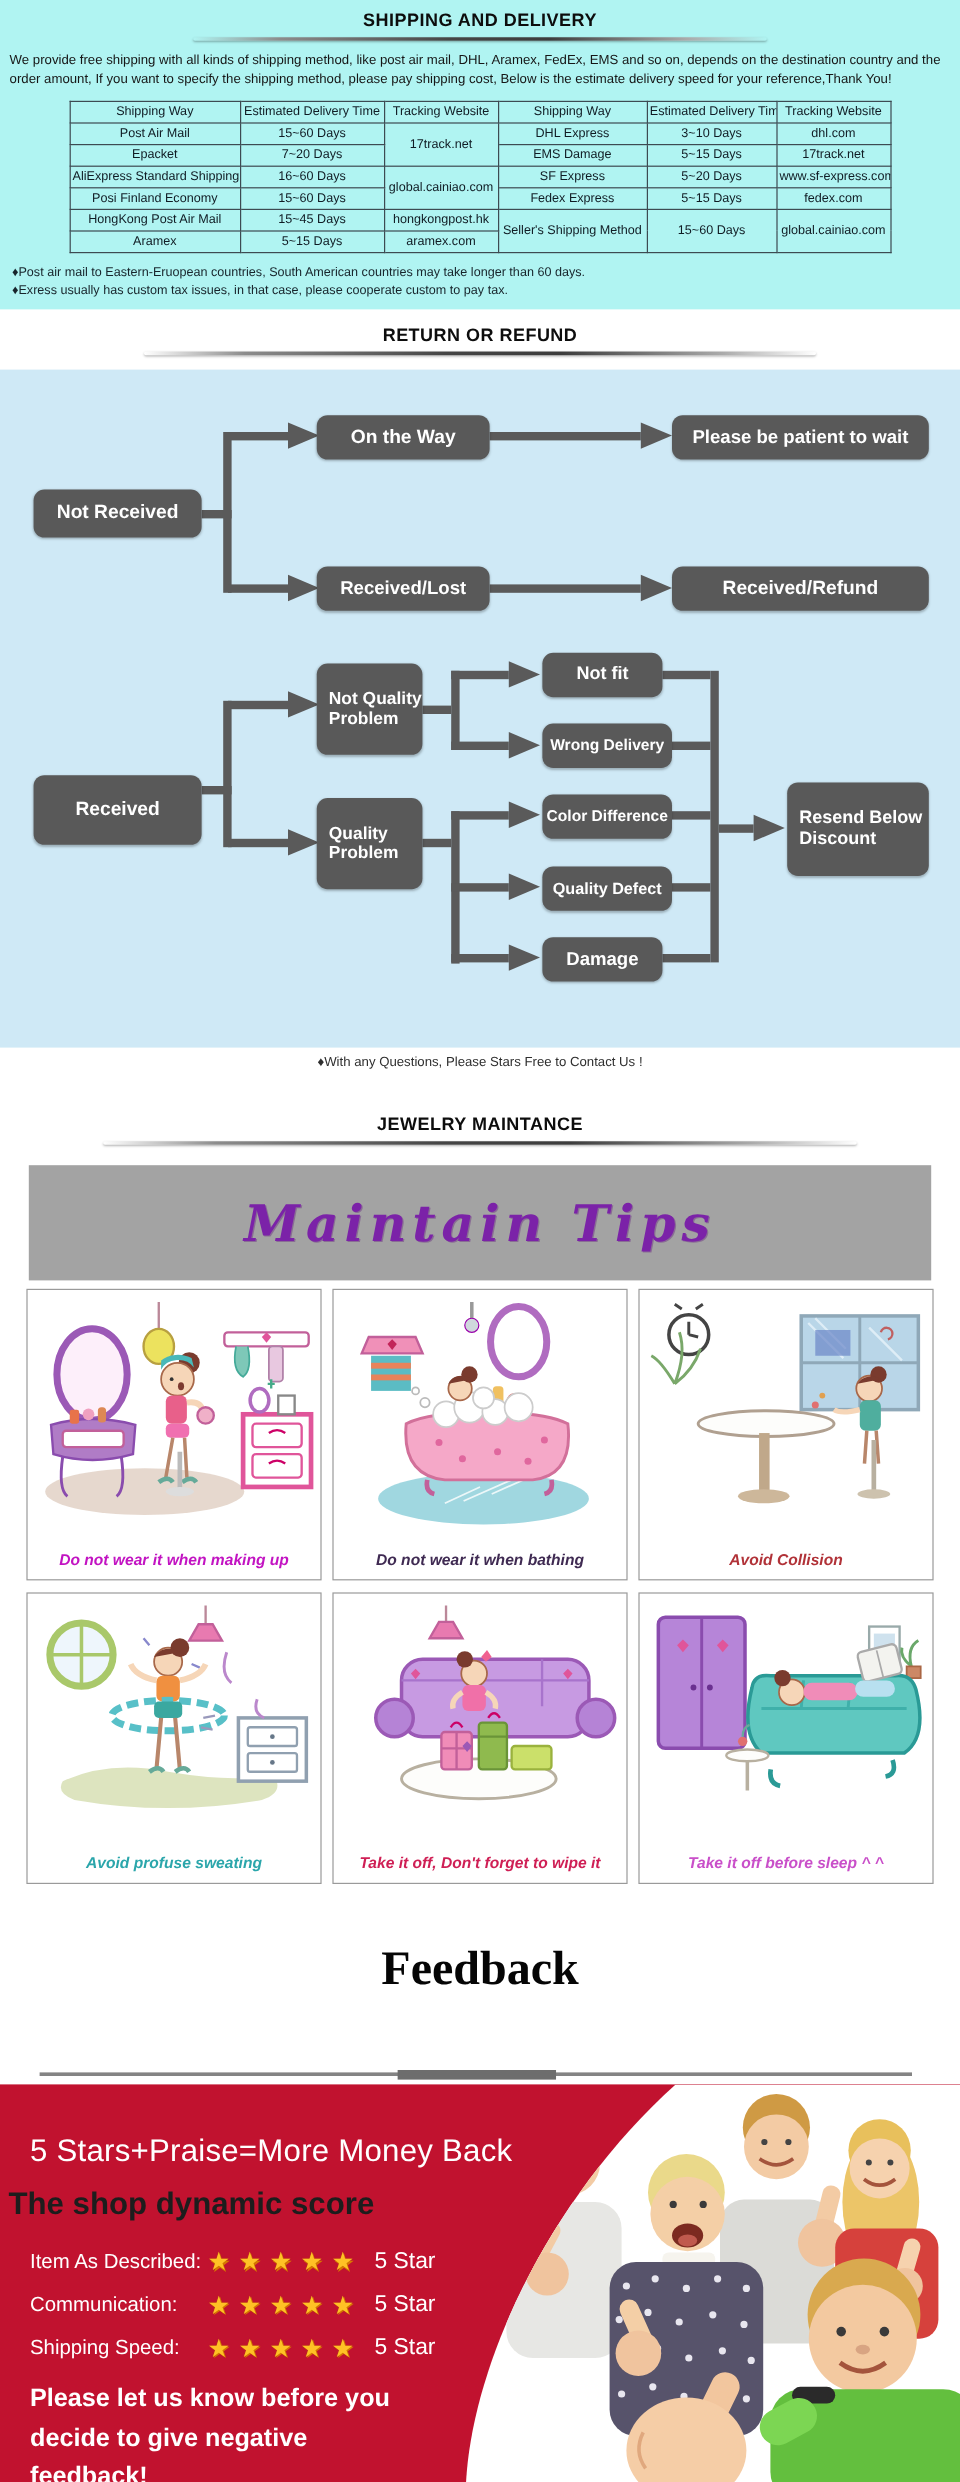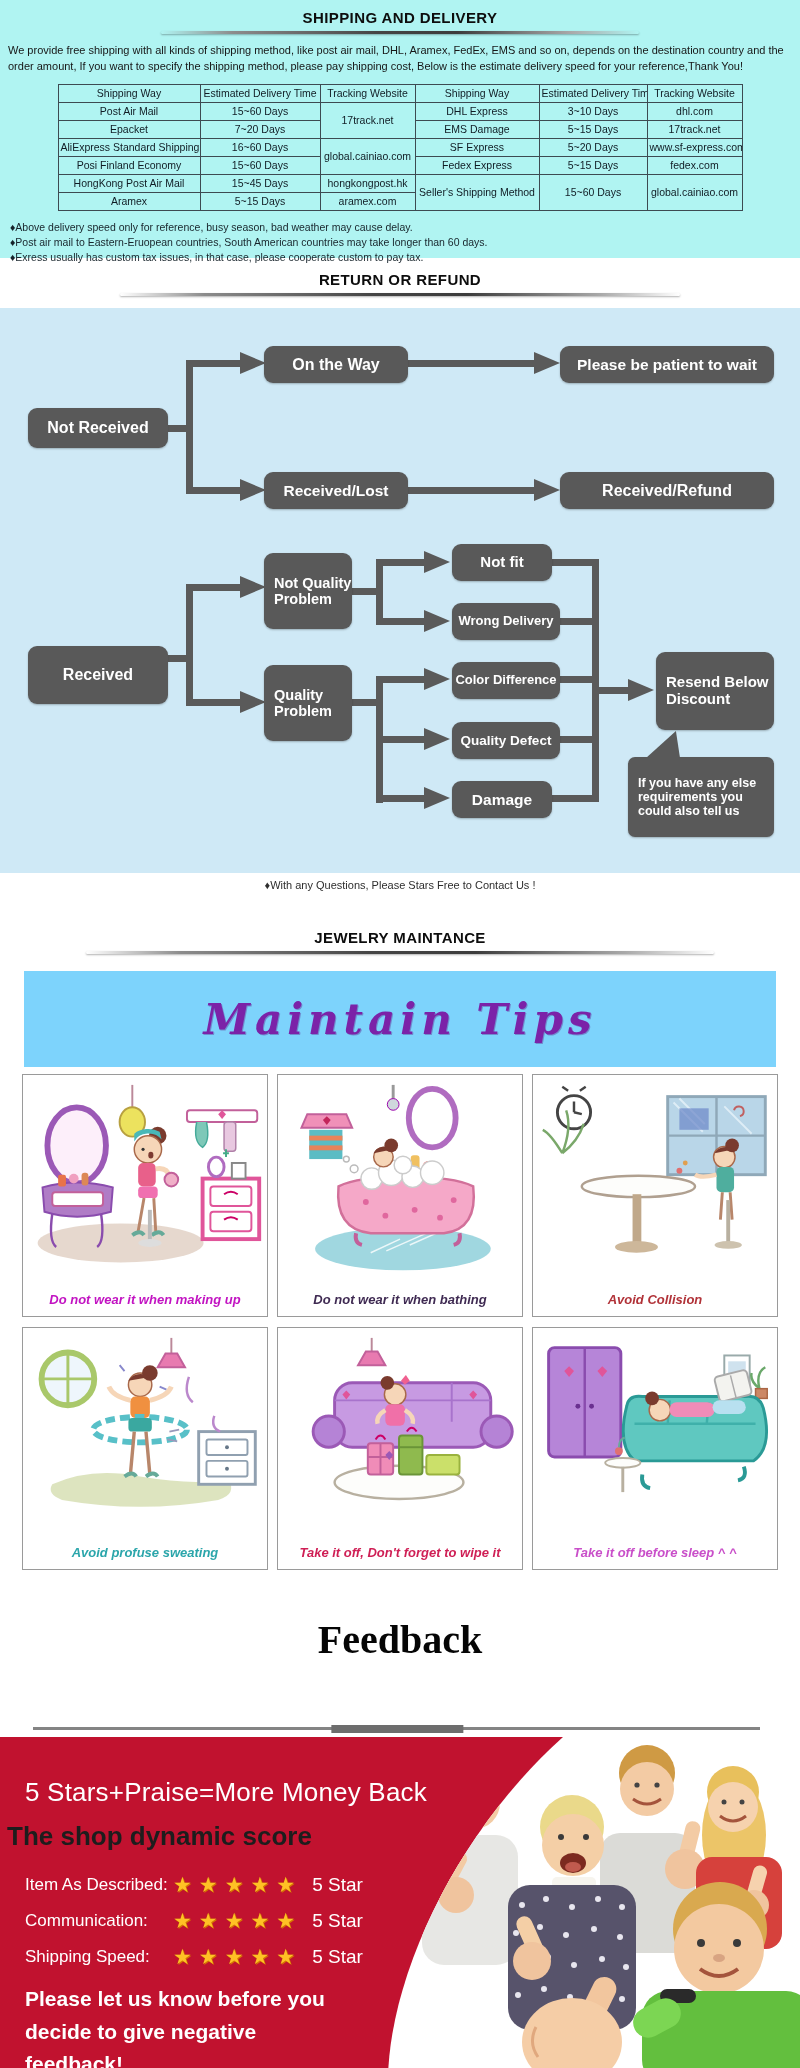--- a/index.html
+++ b/index.html
@@ -133,21 +133,20 @@
         </tr>
         <tr>
           <td>Aramex</td>
           <td>5~15 Days</td>
           <td>aramex.com</td>
         </tr>
       </tbody>
     </table>
 
     <div class="ship-notes">
-      <div>♦Above delivery speed only for reference, busy season, bad weather may cause delay.</div>
       <div>♦Post air mail to Eastern-Eruopean countries, South American countries may take longer than 60 days.</div>
       <div>♦Exress usually has custom tax issues, in that case, please cooperate custom to pay tax.</div>
     </div>
   </section>
 
   <section>
     <div class="refund-header">
       <div class="sec-title">RETURN OR REFUND</div>
       <div class="sec-rule" style="width:560px"></div>
     </div>
@@ -204,34 +203,30 @@
       <div class="fbox" style="left:560px;top:164px;width:214px;height:37px;font-size:16px">Received/Refund</div>
       <div class="fbox left" style="left:264px;top:245px;width:88px;height:76px;font-size:14.5px">Not Quality Problem</div>
       <div class="fbox" style="left:452px;top:236px;width:100px;height:37px;font-size:15px">Not fit</div>
       <div class="fbox" style="left:452px;top:295px;width:108px;height:37px;font-size:13px">Wrong Delivery</div>
       <div class="fbox" style="left:28px;top:338px;width:140px;height:58px;font-size:16px">Received</div>
       <div class="fbox" style="left:452px;top:354px;width:108px;height:37px;font-size:13px">Color Difference</div>
       <div class="fbox left" style="left:264px;top:357px;width:88px;height:76px;font-size:14.5px">Quality Problem</div>
       <div class="fbox" style="left:452px;top:414px;width:108px;height:37px;font-size:13.5px">Quality Defect</div>
       <div class="fbox" style="left:452px;top:473px;width:100px;height:37px;font-size:15.5px">Damage</div>
       <div class="fbox left" style="left:656px;top:344px;width:118px;height:78px;font-size:15px">Resend Below Discount</div>
-      <div class="fbox left" style="left:628px;top:449px;width:146px;height:80px;font-size:12.5px;padding:6px 8px 6px 10px;border-radius:7px">
-        <span class="bubble-tail"></span>
-        <span>If you have any else requirements you could also tell us</span>
-      </div>
     </div>
 
     <div class="flow-footer">♦With any Questions, Please Stars Free to Contact Us !</div>
   </section>
 
   <section class="jewelry">
     <div class="sec-title">JEWELRY MAINTANCE</div>
     <div class="sec-rule" style="width:628px"></div>
 
-    <div class="pink-banner" style="background-color: #7dd3fc;">
+    <div class="pink-banner" style="background-color: #a3a3a3;">
       <span class="maintain" style="color: rgb(123, 34, 168);">Maintain Tips</span>
     </div>
 
     <div class="tips-grid">
 
       <div class="tip-card">
         <svg viewBox="0 0 250 200">
           <ellipse cx="100" cy="162" rx="85" ry="20" fill="#d9c3b4" opacity="0.65"></ellipse>
           <line x1="112" y1="0" x2="112" y2="24" stroke="#b89" stroke-width="2"></line>
           <ellipse cx="112" cy="38" rx="13" ry="15" fill="#ece25e" stroke="#b8a040" stroke-width="2"></ellipse>

